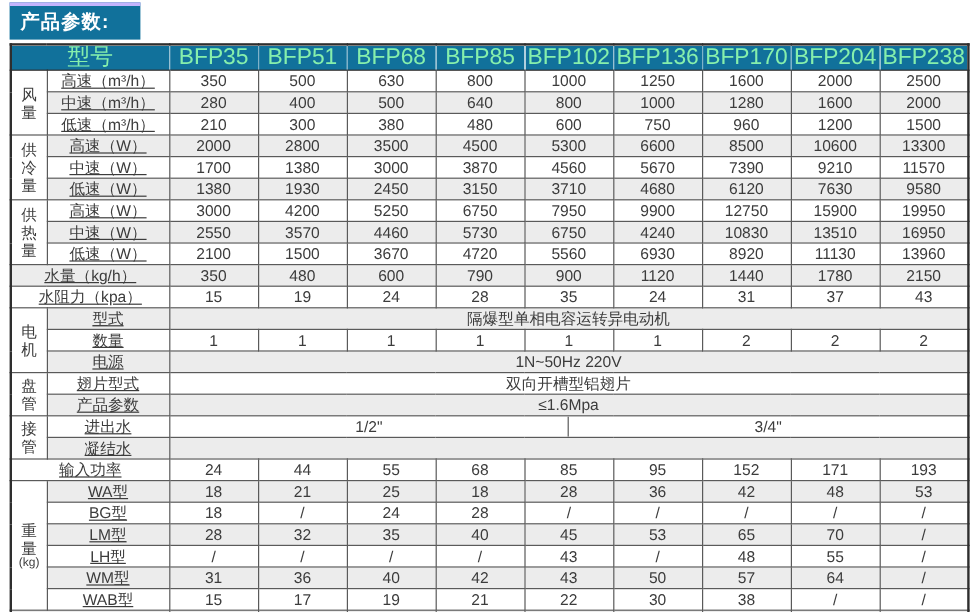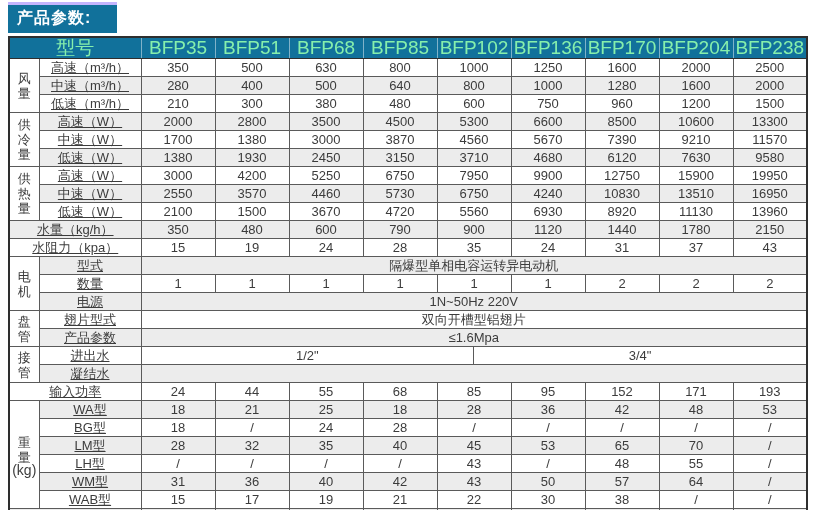--- a/index.html
+++ b/index.html
@@ -33,21 +33,21 @@
     background:#11719b;color:#86efac;
     border:1px solid #7fb2c9;
     border-top:1px solid #2e2e2e;border-bottom:1px solid #2e2e2e;
     font-size:19px;height:20px;line-height:18px;
   }
   tr.stripe td{background:#ececec;}
   td.group-cell{
     background:#fff !important;
     font-size:13px;line-height:14px;padding:0 1px;
   }
-  td.group-cell .suffix{display:block;font-size:14px;color:#3c3c3c;line-height:10px;}
+  td.group-cell .suffix{display:block;font-size:10px;color:#3c3c3c;line-height:10px;}
   td.row-label{font-size:13px;text-decoration:underline;}
   td.span-cell{text-align:center;margin-left:12px;}
   td.split-cell{padding:0;}
   .split{display:flex;width:100%;height:17px;}
   .split > div{flex:1;line-height:17px;}
   .split > div + div{border-left:1px solid #5a5a5a;}
 </style>
 </head>
 <body>
 

